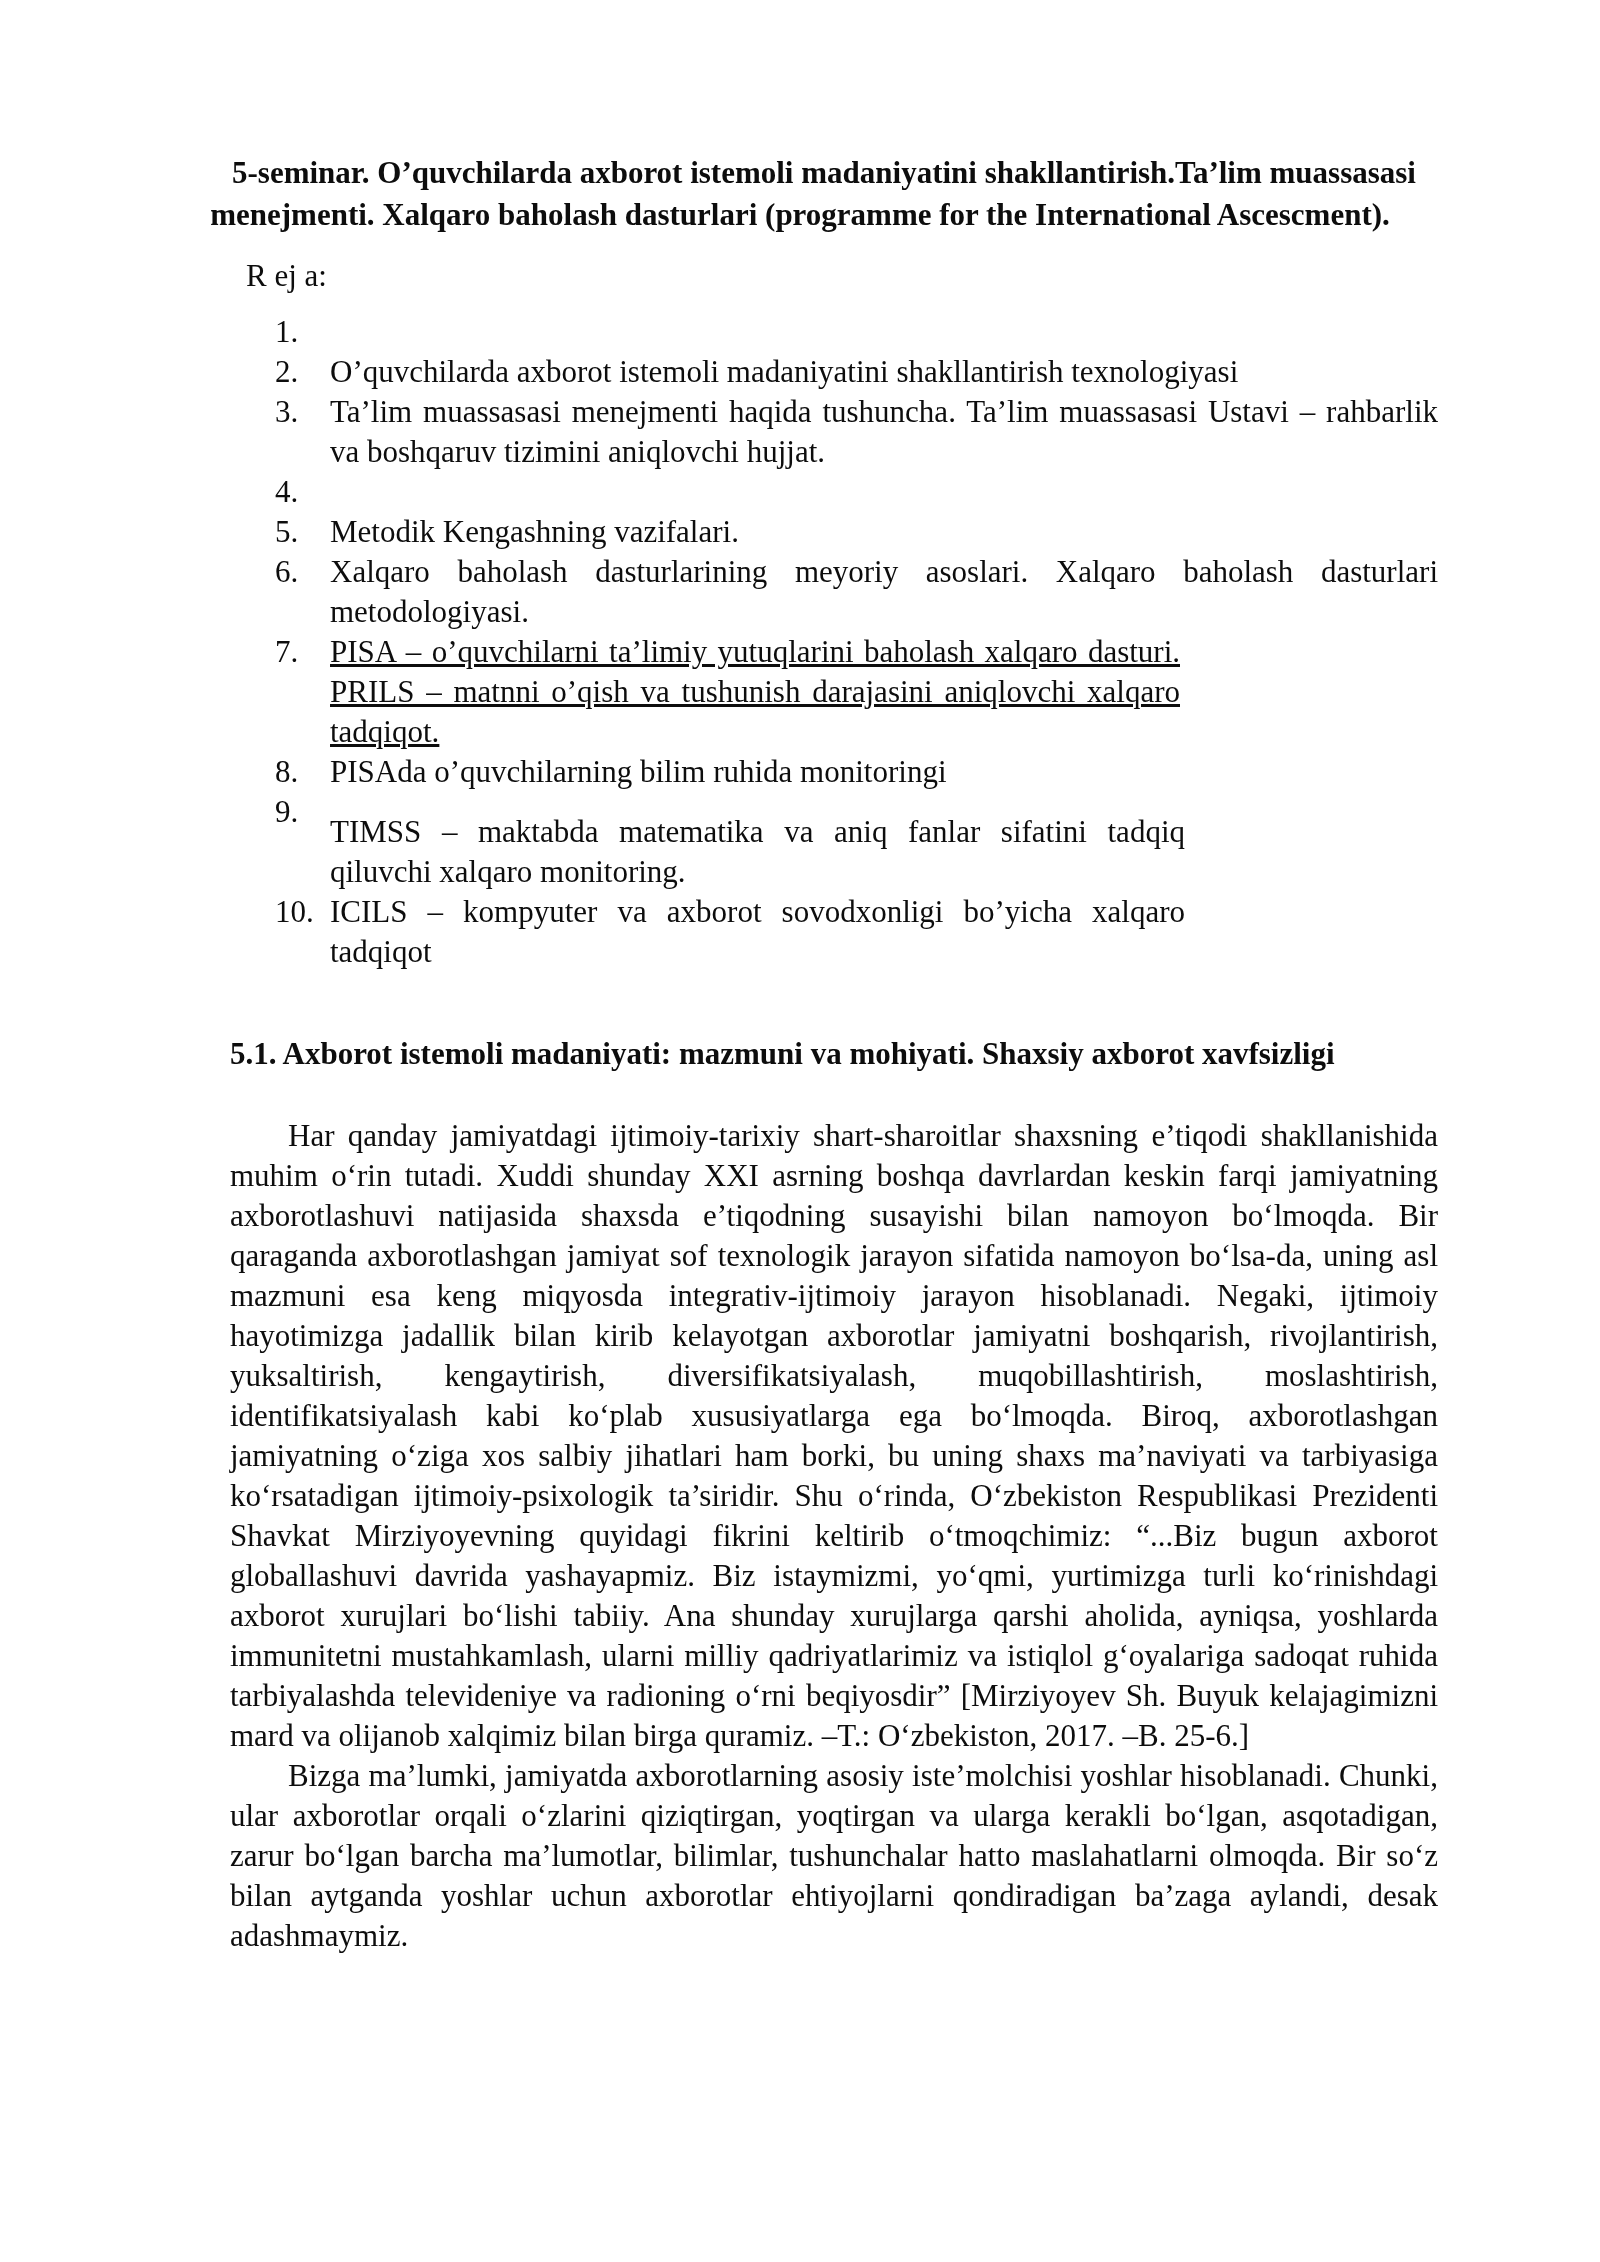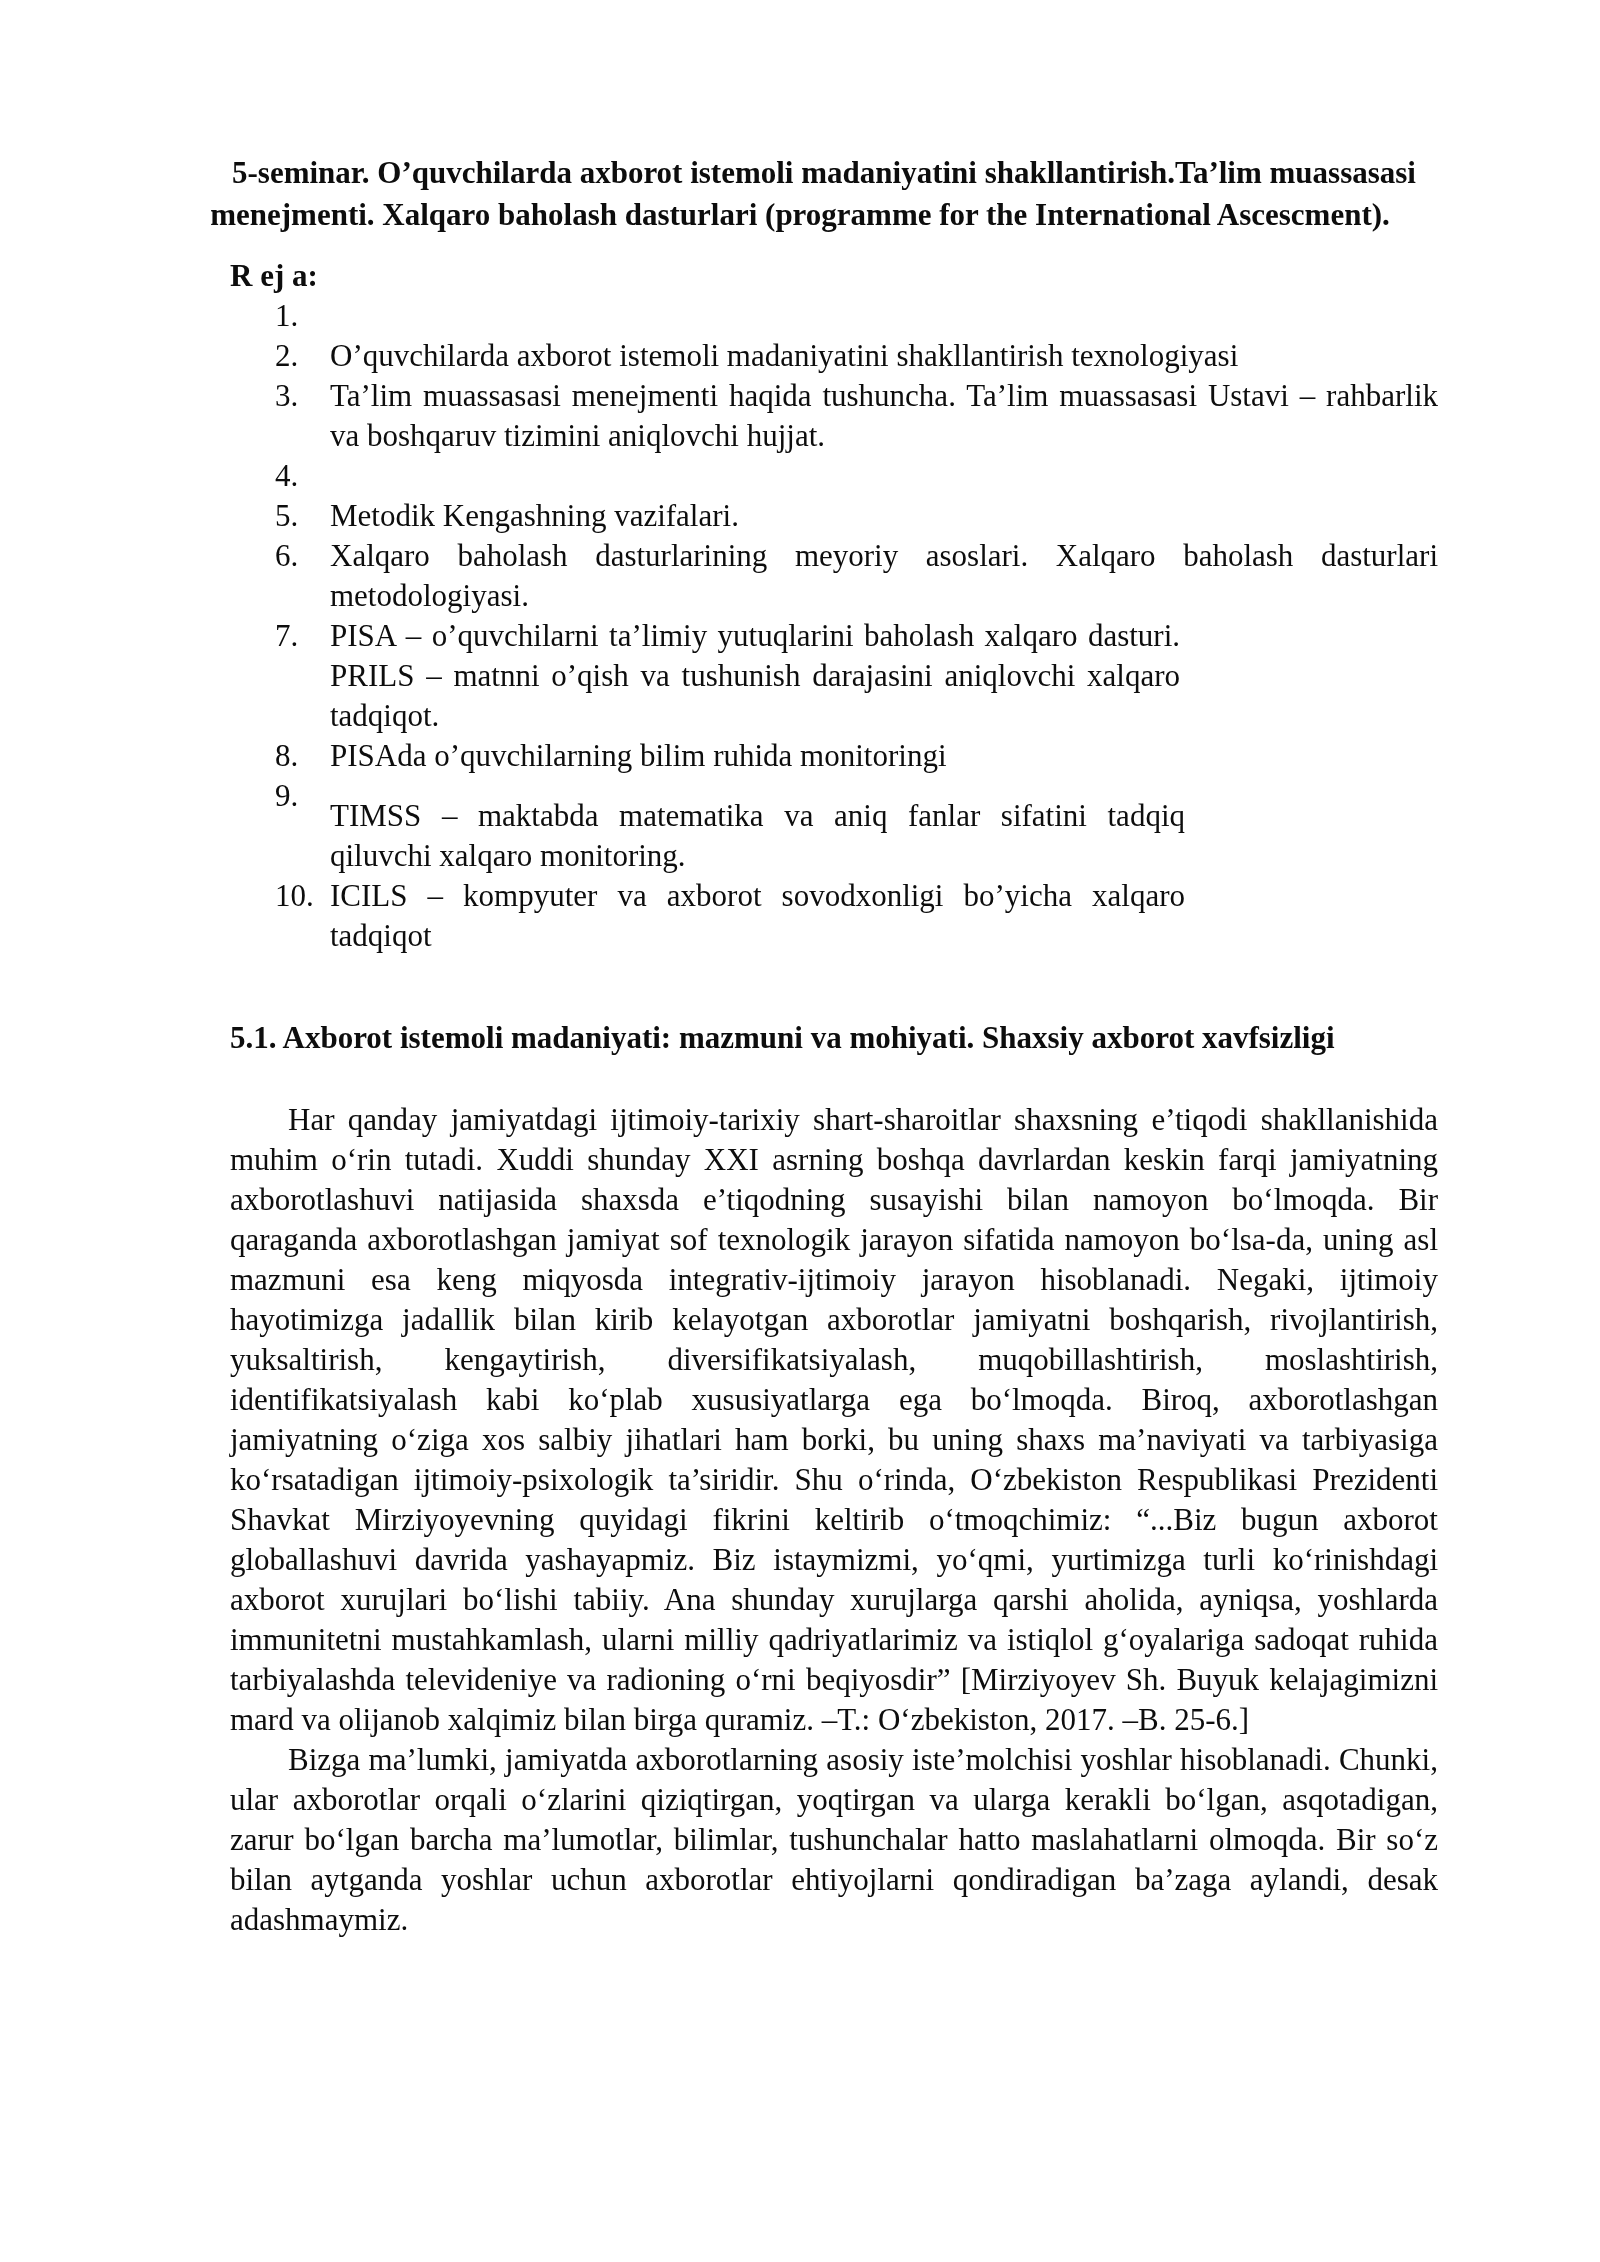--- a/index.html
+++ b/index.html
@@ -19,31 +19,31 @@
   .doc-title {
     font-size: 31px;
     line-height: 42px;
     font-weight: 700;
     text-align: center;
     text-indent: 48px;
     width: 1280px;
     margin: 0 0 20px -70px;
   }
   .reja-label {
-    font-weight: 700;
-    margin: 0;
+    font-weight: 400;
+    margin: 16px;
   }
   ol.plan-list { list-style: none; margin: 0; padding: 0; }
   ol.plan-list li { display: flex; padding-left: 45px; }
   .li-num { flex: 0 0 55px; }
   .li-text { flex: 1; text-align: justify; }
   
   ol.plan-list li:nth-child(1)  .li-text { max-width: 760px; }
   ol.plan-list li:nth-child(4)  .li-text { max-width: 800px; }
-  ol.plan-list li:nth-child(7)  .li-text { max-width: 850px; }
+  ol.plan-list li:nth-child(7)  .li-text { max-width: 850px; text-decoration: underline; }
   ol.plan-list li:nth-child(9)  .li-text { max-width: 855px; margin-top: 20px; }
   ol.plan-list li:nth-child(10) .li-text { max-width: 855px; }
   .section-heading {
     font-size: 31px;
     line-height: 40px;
     font-weight: 700;
     margin: 62px 0 42px 0;
   }
   .body-par {
     margin: 0;

